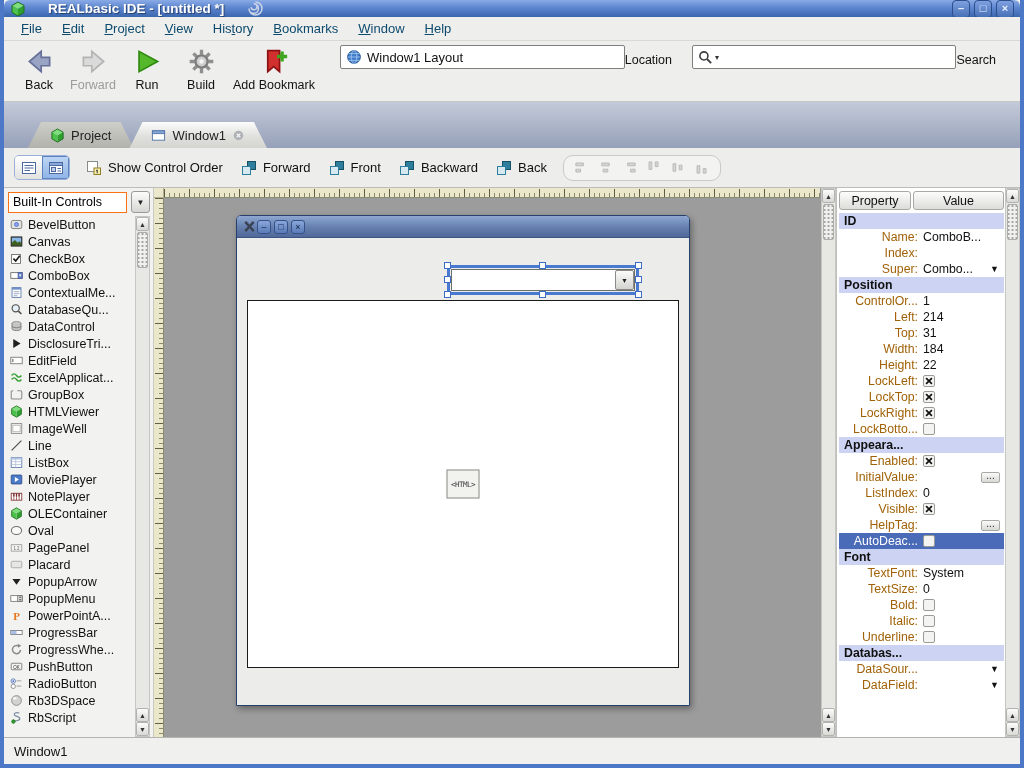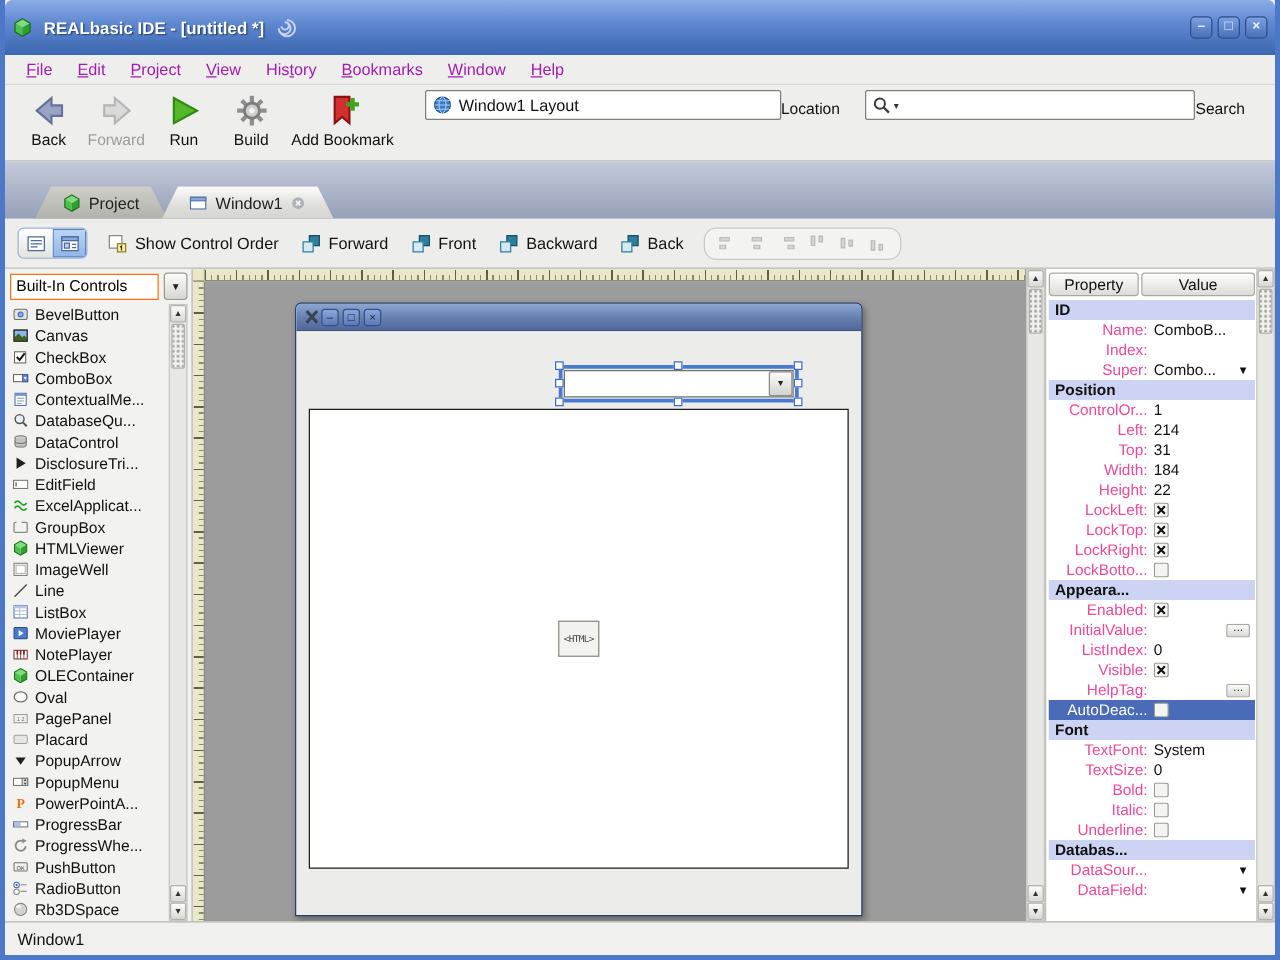--- a/index.html
+++ b/index.html
@@ -2,28 +2,28 @@
 <html><head>
 <meta charset="utf-8">
 <style>
   * { margin:0; padding:0; box-sizing:border-box; }
   html,body { width:1024px; height:768px; overflow:hidden; }
   body { font-family:"Liberation Sans",sans-serif; background:#555; }
   .frame { width:1024px; height:768px; border-left:4px solid #4d77c7; border-right:4px solid #4d77c7; border-bottom:4px solid #4d77c7; background:#eeeeec; display:flex; flex-direction:column; }
   .ic { display:inline-flex; align-items:center; justify-content:center; }
 
   
-  .titlebar { height:44px; background:linear-gradient(#8aabe6 0%,#5d86cf 45%,#3b67af 100%); border-radius:6px 6px 0 0; display:flex; align-items:center; padding:0 6px; gap:9px; flex:0 0 auto; }
+  .titlebar { height:17px; background:linear-gradient(#8aabe6 0%,#5d86cf 45%,#3b67af 100%); border-radius:6px 6px 0 0; display:flex; align-items:center; padding:0 6px; gap:22px; flex:0 0 auto; }
   .ttext { color:#fff; font-weight:bold; font-size:13.5px; text-shadow:1px 1px 1px #25406f; }
   .win-controls { margin-left:auto; display:flex; gap:4px; }
   .win-btn { width:18px; height:18px; border-radius:4px; background:linear-gradient(#7da0e0,#4971b7); border:1px solid #2c4f8c; color:#e8f0ff; font-size:11px; font-weight:bold; line-height:15px; text-align:center; }
 
   
   .menubar { height:24px; background:#eeeeec; display:flex; align-items:center; padding-left:8px; gap:2px; border-bottom:1px solid #d8d8d4; flex:0 0 auto; }
-  .menu-item { padding:3px 9px; font-size:13px; color:#a21caf; }
+  .menu-item { padding:3px 9px; font-size:13px; color:#0c4a6e; }
 
   
   .toolbar { height:61px; background:#eeeeec; display:flex; align-items:flex-start; padding:4px 8px 0; border-bottom:1px solid #c6c6c2; gap:4px; flex:0 0 auto; }
   .tb-buttons { display:flex; }
   .tb-btn { width:54px; display:flex; flex-direction:column; align-items:center; gap:3px; padding-top:3px; }
   .tb-btn.wide { width:92px; }
   .tb-btn .lbl { font-size:12.5px; color:#111; white-space:nowrap; }
   .tb-btn.disabled .lbl { color:#9c9c98; }
   .tb-field-group { display:flex; flex-direction:row; align-items:center; margin-left:16px; }
   .tb-field { height:24px; background:#fff; border:1px solid #7f7f7f; border-radius:2px; width:100%; display:flex; align-items:center; padding:0 5px; gap:5px; }
@@ -96,21 +96,21 @@
   .html-badge { position:absolute; left:50%; top:50%; transform:translate(-50%,-50%); width:33px; height:29px; background:#f2f2ee; border:1px solid #8a8a86; display:flex; align-items:center; justify-content:center; font-size:7.5px; letter-spacing:-.5px; color:#444; font-family:"DejaVu Sans Mono",monospace; }
 
   
   .props { width:184px; background:#fff; border-left:1px solid #c0c0bc; display:flex; flex:0 0 auto; }
   .props-inner { flex:1; padding:3px 1px 0 2px; overflow:hidden; }
   .props-header { display:flex; gap:2px; margin-bottom:3px; }
   .ph-btn { height:19px; background:linear-gradient(#fdfdfc,#dcdcd8); border:1px solid #a8a8a4; border-radius:3px; font-size:12.5px; color:#111; display:flex; align-items:center; justify-content:center; }
   .ph-btn:first-child { width:72px; } .ph-btn:last-child { flex:1; }
   .psection { height:16px; background:#cdd3f2; font-weight:bold; font-size:12.3px; color:#111; display:flex; align-items:center; padding-left:5px; }
   .prow { height:16px; display:flex; align-items:center; font-size:12.3px; }
-  .plabel { width:84px; flex:0 0 auto; text-align:right; padding-right:5px; color:#ec4899; white-space:nowrap; overflow:hidden; }
+  .plabel { width:84px; flex:0 0 auto; text-align:right; padding-right:5px; color:#a16207; white-space:nowrap; overflow:hidden; }
   .pval { flex:1; display:flex; align-items:center; gap:3px; white-space:nowrap; overflow:hidden; color:#111; }
   .prow.sel { background:#4a6cb8; } .prow.sel .plabel { color:#fff; }
   .pcheck { width:12px; height:12px; background:#f4f4f2; border:1px solid #9a9a96; border-radius:2px; display:flex; align-items:center; justify-content:center; flex:0 0 auto; }
   .pellipsis { margin-left:auto; margin-right:4px; width:19px; height:11px; background:linear-gradient(#fbfbfa,#d8d8d5); border:1px solid #a8a8a4; border-radius:2px; font-size:10px; line-height:6px; text-align:center; color:#333; }
   .parrow { margin-left:auto; margin-right:5px; font-size:9px; color:#111; }
 
   
   .statusbar { height:27px; background:#f0f0ee; border-top:1px solid #b4b4b0; display:flex; align-items:center; padding-left:10px; font-size:13px; color:#111; flex:0 0 auto; }
 </style>
 </head>

